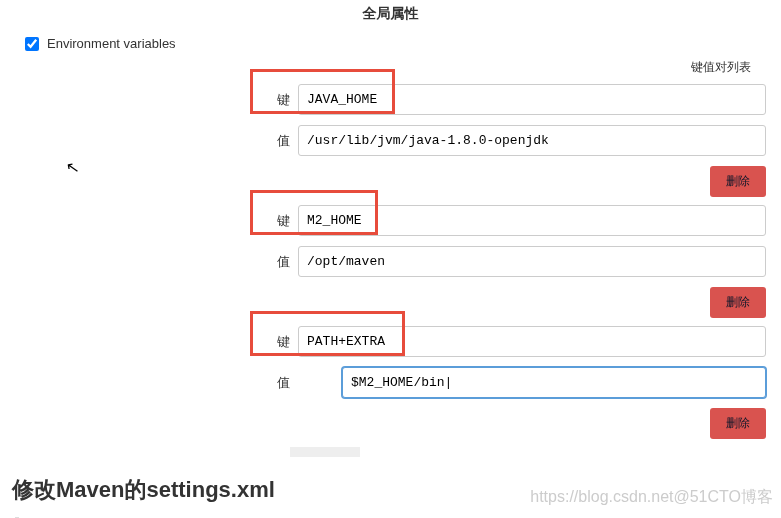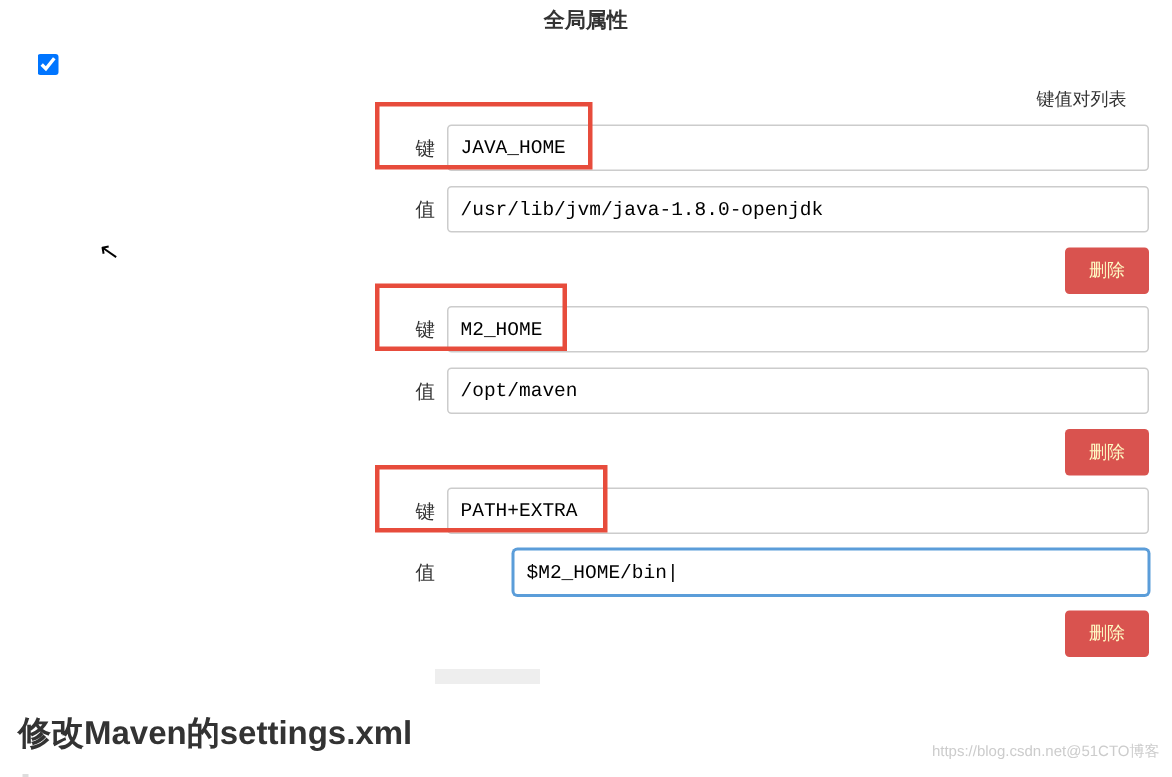--- a/index.html
+++ b/index.html
@@ -70,21 +70,21 @@
       margin-left: 44px;
     }
     .highlight-box {
       border: 3px solid #e74c3c;
       position: absolute;
       padding: 0;
       pointer-events: none;
     }
     .delete-btn {
       background: #d9534f;
-      color: #fef9c3;
+      color: #0f172a;
       border: none;
       border-radius: 3px;
       padding: 7px 16px;
       font-size: 12px;
       cursor: pointer;
       text-align: right;
     }
     .delete-row {
       display: flex;
       justify-content: flex-end;
@@ -109,40 +109,41 @@
       margin-left: 15px;
       padding: 8px 14px;
       font-size: 15px;
       color: #444;
       line-height: 2.3;
     }
     .watermark {
       position: absolute;
       right: 8px;
       bottom: 10px;
-      font-size: 10px;
+      font-size: 16px;
       color: #ccc;
     }
     .cursor-mark {
       position: absolute;
       left: 66px;
       top: 158px;
       font-size: 16px;
       color: #000;
       transform: rotate(-10deg);
       pointer-events: none;
     }
   </style>
 </head>
 <body>
 
 <div class="section-title">全局属性</div>
 
 <div class="checkbox-row">
   <input type="checkbox" checked="" style="">
+  <span>Environment variables</span>
 </div>
 <div class="sub-label">键值对列表</div>
 
 <div class="kv-block">
   <div class="kv-row key-wrap">
     <div class="highlight-box" style="left:-10px; top:-15px; width:145px; height:45px;"></div>
     <label>键</label>
     <input type="text" value="JAVA_HOME" style="">
   </div>
   <div class="kv-row">

